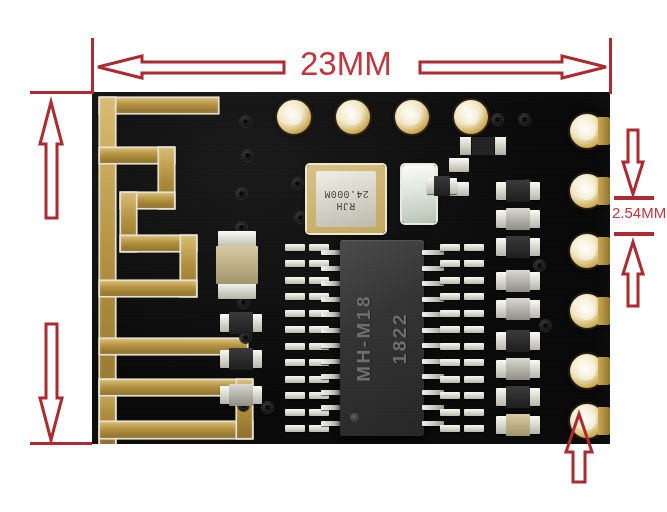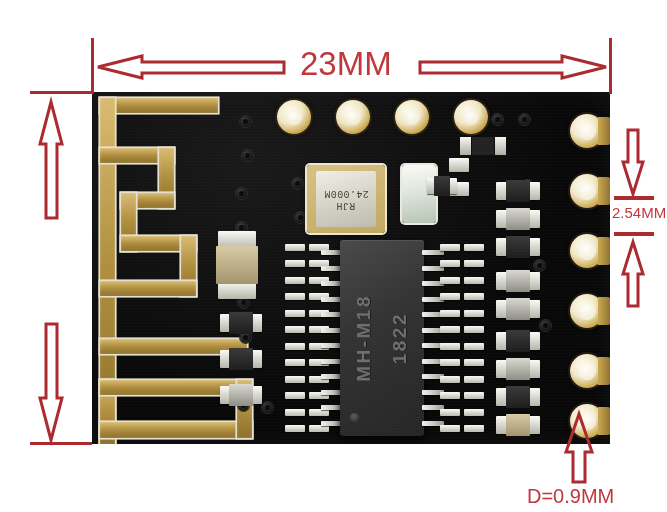--- a/index.html
+++ b/index.html
@@ -465,15 +465,14 @@
   <div class="ln" style="left:614px;top:196px;width:40px;height:4px;"></div>
   <div class="lbl" style="left:612px;top:204px;font-size:15px;">2.54MM</div>
   <div class="ln" style="left:614px;top:232px;width:40px;height:4px;"></div>
   <svg class="arrow" style="left:619px;top:240px;" width="28" height="68" viewBox="0 0 28 68">
     <polygon points="14,2 4,34 9,34 9,66 19,66 19,34 24,34"></polygon>
   </svg>
 
   <svg class="arrow" style="left:563px;top:412px;" width="32" height="72" viewBox="0 0 32 72">
     <polygon points="16,2 3,40 10,40 10,70 22,70 22,40 29,40"></polygon>
   </svg>
-  <div class="lbl" style="left:527px;top:485px;font-size:20px;">D=0.9MM</div>
 
 </div>
 
 </body></html>

